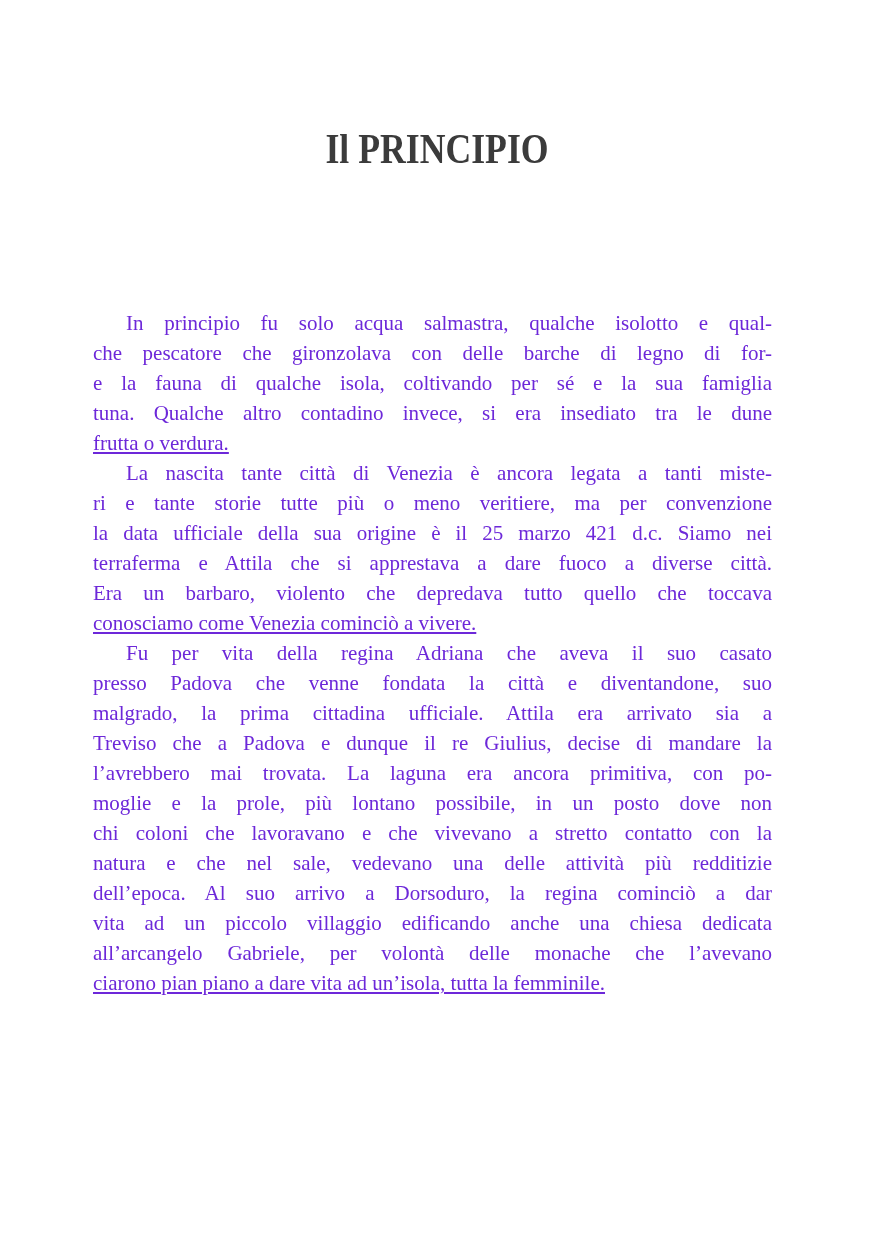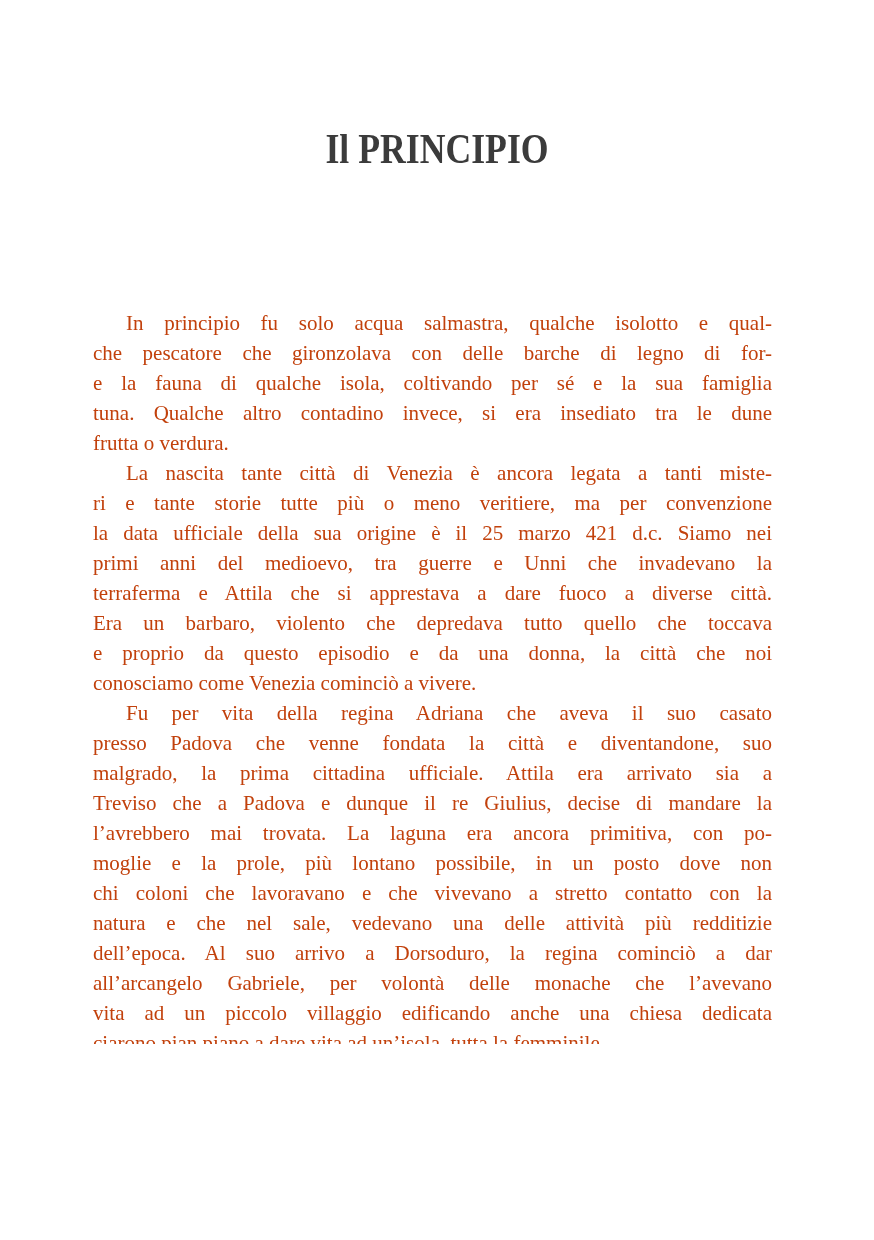--- a/index.html
+++ b/index.html
@@ -31,32 +31,33 @@
     transform-origin: 50% 50%;
     white-space: nowrap;
   }
   .text-block {
     position: absolute;
     top: 308px;
     left: 93px;
     width: 679px;
     font-size: 21px;
     line-height: 30px;
-    color: #c2410c;
+    color: #6d28d9;
   }
   .text-line {
     text-align: justify;
     text-align-last: justify;
     white-space: normal;
   }
   .text-line.first {
     text-indent: 33px;
   }
   .text-line.last {
     text-align-last: left;
+    text-decoration: underline;
   }
   .page-number {
     position: absolute;
     top: 1130px;
     left: 0;
     width: 874px;
     text-align: center;
     font-size: 28px;
     line-height: 34px;
     color: #111111;
@@ -70,33 +71,31 @@
 
   <div class="text-block" id="text-block">
       <div class="text-line first">In principio fu solo acqua salmastra, qualche isolotto e qual-</div>
       <div class="text-line">che pescatore che gironzolava con delle barche di legno di for-</div>
       <div class="text-line">e la fauna di qualche isola, coltivando per sé e la sua famiglia</div>
       <div class="text-line">tuna. Qualche altro contadino invece, si era insediato tra le dune</div>
       <div class="text-line last">frutta o verdura.</div>
       <div class="text-line first">La nascita tante città di Venezia è ancora legata a tanti miste-</div>
       <div class="text-line">ri e tante storie tutte più o meno veritiere, ma per convenzione</div>
       <div class="text-line">la data ufficiale della sua origine è il 25 marzo 421 d.c. Siamo nei</div>
-      <div class="text-line">primi anni del medioevo, tra guerre e Unni che invadevano la</div>
       <div class="text-line">terraferma e Attila che si apprestava a dare fuoco a diverse città.</div>
       <div class="text-line">Era un barbaro, violento che depredava tutto quello che toccava</div>
-      <div class="text-line">e proprio da questo episodio e da una donna, la città che noi</div>
       <div class="text-line last">conosciamo come Venezia cominciò a vivere.</div>
       <div class="text-line first">Fu per vita della regina Adriana che aveva il suo casato</div>
       <div class="text-line">presso Padova che venne fondata la città e diventandone, suo</div>
       <div class="text-line">malgrado, la prima cittadina ufficiale. Attila era arrivato sia a</div>
       <div class="text-line">Treviso che a Padova e dunque il re Giulius, decise di mandare la</div>
       <div class="text-line">l’avrebbero mai trovata. La laguna era ancora primitiva, con po-</div>
       <div class="text-line">moglie e la prole, più lontano possibile, in un posto dove non</div>
       <div class="text-line">chi coloni che lavoravano e che vivevano a stretto contatto con la</div>
       <div class="text-line">natura e che nel sale, vedevano una delle attività più redditizie</div>
       <div class="text-line">dell’epoca. Al suo arrivo a Dorsoduro, la regina cominciò a dar</div>
+      <div class="text-line">vita ad un piccolo villaggio edificando anche una chiesa dedicata</div>
       <div class="text-line">all’arcangelo Gabriele, per volontà delle monache che l’avevano</div>
-      <div class="text-line">vita ad un piccolo villaggio edificando anche una chiesa dedicata</div>
       <div class="text-line last">ciarono pian piano a dare vita ad un’isola, tutta la femminile.</div>
     </div>
 
   <div class="page-number">6</div>
 </div>
 
 </body></html>

